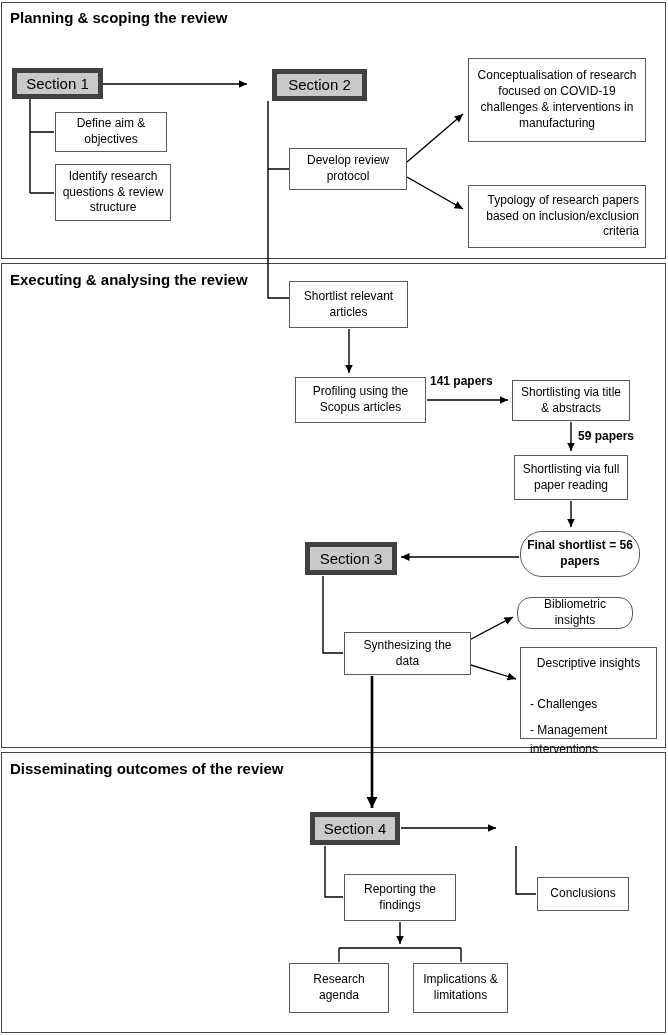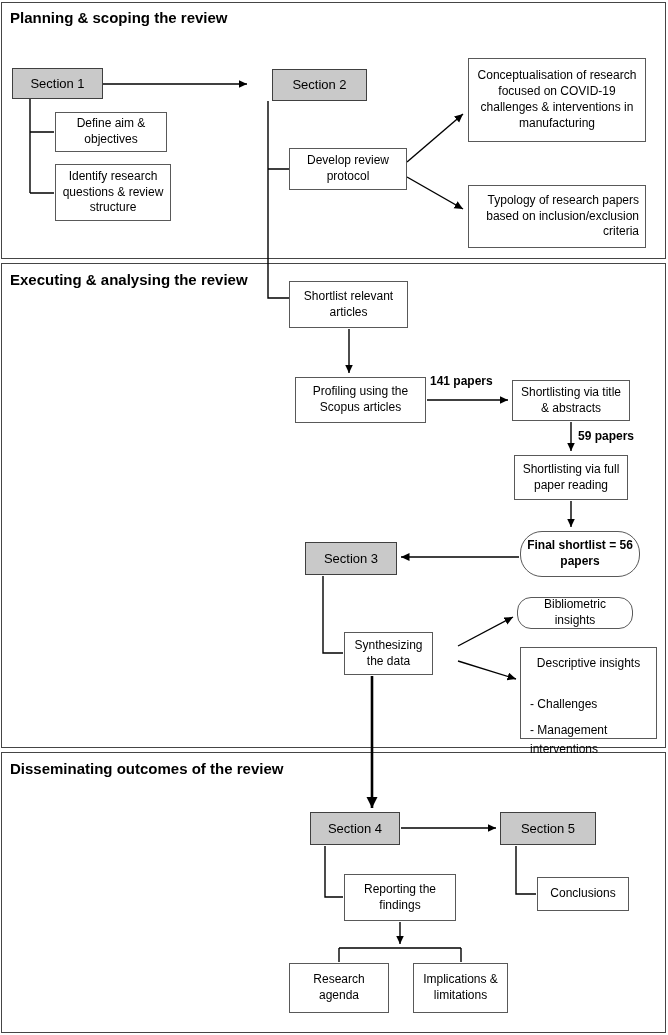--- a/index.html
+++ b/index.html
@@ -10,21 +10,21 @@
   .panel { position: absolute; border: 1px solid var(--panel-border, #454545); background: transparent; z-index: 0; }
   .panel-title { position: absolute; font-weight: 700; font-size: 15px; z-index: 2; white-space: nowrap; }
 
   svg.connectors { position: absolute; left: 0; top: 0; z-index: 1; }
   svg.connectors g.lines { stroke: var(--arrow-color, #000); fill: none; }
   svg.connectors marker path { fill: var(--arrow-color, #000); stroke: none; }
 
   .box { position: absolute; background: #fff; border: 1px solid var(--box-border, #595959);
          display: flex; align-items: center; justify-content: center; text-align: center;
          font-size: 12px; line-height: 1.32; padding: 3px 6px; z-index: 2; }
-  .section-box { background: var(--section-fill, #c9c9c9); border: 1px solid #404040; font-size: 13px; }
+  .section-box { background: var(--section-fill, #c9c9c9); border: 5px solid #404040; font-size: 15px; }
   .bold { font-weight: 700; border-radius: 22px; }
 
   .desc-box { flex-direction: column; align-items: stretch; justify-content: flex-start; padding: 8px 9px; }
   .desc-title { text-align: center; margin-bottom: 15px; }
   .desc-item { text-align: left; line-height: 1.55; }
 
   .edge-label { position: absolute; font-size: 12px; font-weight: 700; z-index: 2; white-space: nowrap; }
 </style>
 </head>
 <body>
@@ -78,30 +78,29 @@
   <div class="box" style="left:289px; top:148px; width:118px; height:42px;">Develop review protocol</div>
   <div class="box" style="left:468px; top:58px; width:178px; height:84px;">Conceptualisation of research focused on COVID-19 challenges &amp; interventions in manufacturing</div>
   <div class="box" style="left:468px; top:185px; width:178px; height:63px;text-align:right;">Typology of research papers based on inclusion/exclusion criteria</div>
 
   <div class="box" style="left:289px; top:281px; width:119px; height:47px;">Shortlist relevant articles</div>
   <div class="box" style="left:295px; top:377px; width:131px; height:46px;">Profiling using the Scopus articles</div>
   <div class="box" style="left:512px; top:380px; width:118px; height:41px;">Shortlisting via title &amp; abstracts</div>
   <div class="box" style="left:514px; top:455px; width:114px; height:45px;">Shortlisting via full paper reading</div>
   <div class="box bold" style="left:520px; top:531px; width:120px; height:46px;">Final shortlist = 56 papers</div>
   <div class="box section-box" style="left:305px; top:542px; width:92px; height:33px;">Section 3</div>
-  <div class="box" style="left:344px; top:632px; width:89px; height:43px;">Synthesizing the data</div>
+  <div class="box" style="left:344px; top:632px; width:127px; height:43px;">Synthesizing the data</div>
   <div class="box" style="left:517px; top:597px; width:116px; height:32px;border-radius:14px;">Bibliometric insights</div>
   <div class="box desc-box" style="left:520px; top:647px; width:137px; height:92px;gap:8px;">
     <div class="desc-title">Descriptive insights</div>
     <div class="desc-item">- Challenges</div>
     <div class="desc-item">- Management interventions</div>
   </div>
 
   <div class="box section-box" style="left:310px; top:812px; width:90px; height:33px;">Section 4</div>
-  <div class="box section-box" style="left:500px; top:812px; width:96px; height:33px;">Section 5</div>
   <div class="box" style="left:344px; top:874px; width:112px; height:47px;">Reporting the findings</div>
   <div class="box" style="left:537px; top:877px; width:92px; height:34px;">Conclusions</div>
   <div class="box" style="left:289px; top:963px; width:100px; height:50px;">Research agenda</div>
   <div class="box" style="left:413px; top:963px; width:95px; height:50px;">Implications &amp; limitations</div>
 
   <div class="edge-label" style="left:430px; top:374px;">141 papers</div>
   <div class="edge-label" style="left:578px; top:429px;">59 papers</div>
 
 </div>
 

